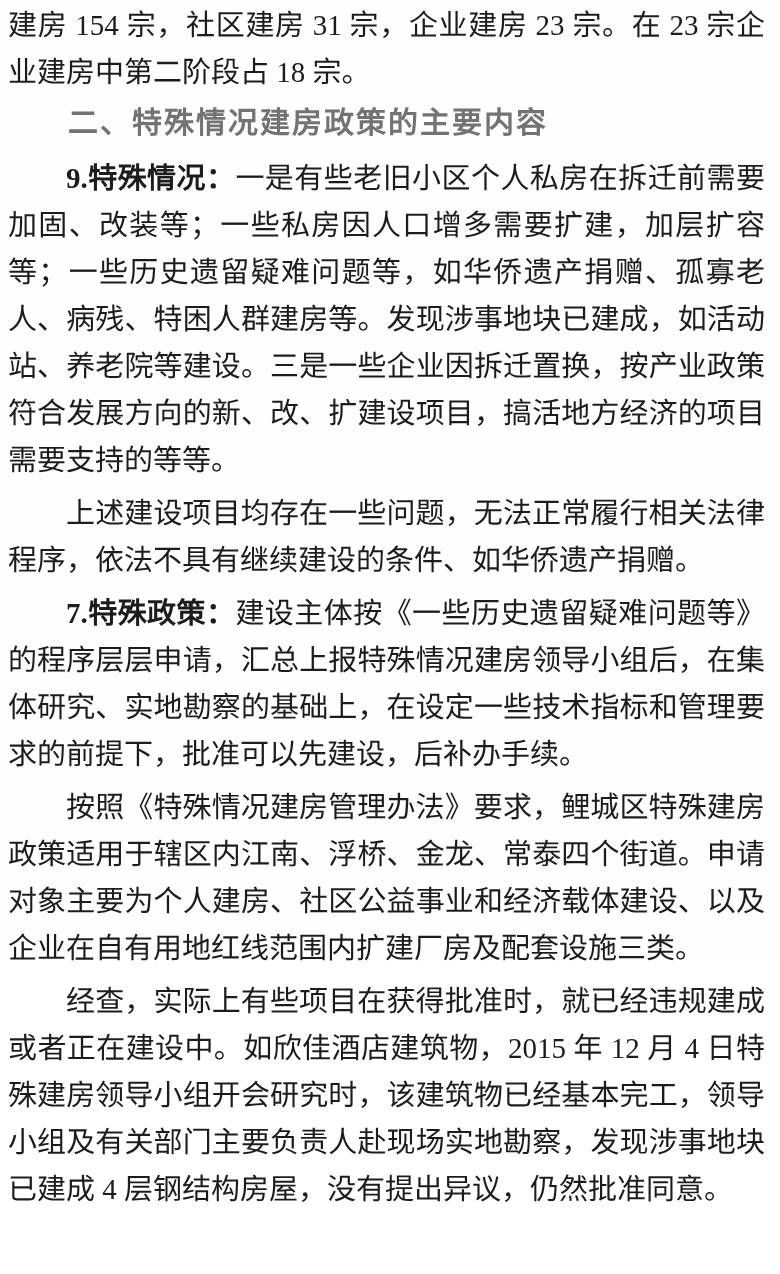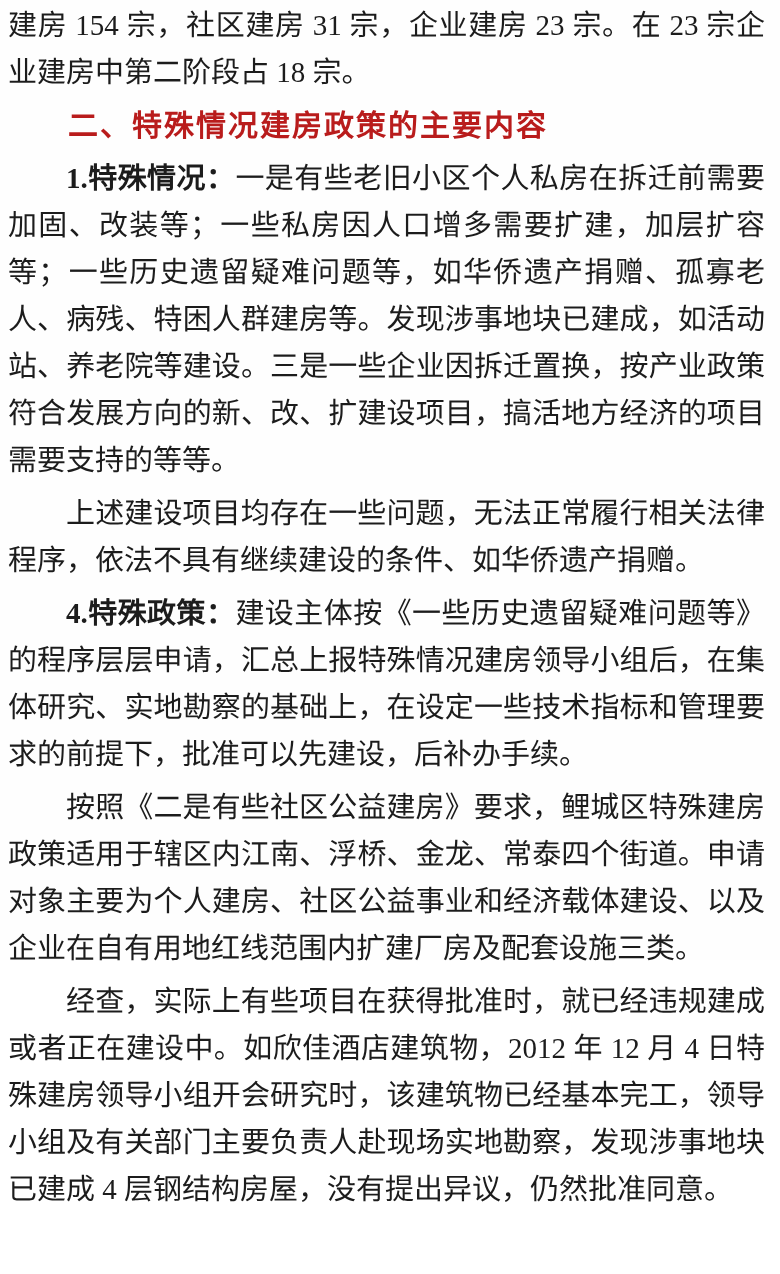--- a/index.html
+++ b/index.html
@@ -28,43 +28,43 @@
   .page p {
     margin: 0 0 6px 0;
     text-indent: 2em;
   }
   .page p.continuation {
     text-indent: 0;
   }
   .section-heading {
     margin: 0 0 6px 0;
     text-indent: 2em;
-    font-family: Liberation Serif, serif;
+    font-family: Liberation Mono, monospace;
     font-weight: bold;
     font-size: 30px;
     line-height: 47px;
-    color: #b91c1c;
+    color: #737373;
     letter-spacing: 2px;
   }
   .lead {
     font-weight: bold;
   }
 </style>
 </head>
 <body>
 
 <div class="page">
 
   <p class="continuation">建房 154 宗，社区建房 31 宗，企业建房 23 宗。在 23 宗企业建房中第二阶段占 18 宗。</p>
 
   <div class="section-heading">二、特殊情况建房政策的主要内容</div>
 
-  <p><span class="lead">1.特殊情况：</span><span>一是有些老旧小区个人私房在拆迁前需要加固、改装等；一些私房因人口增多需要扩建，加层扩容等；一些历史遗留疑难问题等，如华侨遗产捐赠、孤寡老人、病残、特困人群建房等。发现涉事地块已建成，如活动站、养老院等建设。三是一些企业因拆迁置换，按产业政策符合发展方向的新、改、扩建设项目，搞活地方经济的项目需要支持的等等。</span></p>
+  <p><span class="lead">9.特殊情况：</span><span>一是有些老旧小区个人私房在拆迁前需要加固、改装等；一些私房因人口增多需要扩建，加层扩容等；一些历史遗留疑难问题等，如华侨遗产捐赠、孤寡老人、病残、特困人群建房等。发现涉事地块已建成，如活动站、养老院等建设。三是一些企业因拆迁置换，按产业政策符合发展方向的新、改、扩建设项目，搞活地方经济的项目需要支持的等等。</span></p>
 
   <p>上述建设项目均存在一些问题，无法正常履行相关法律程序，依法不具有继续建设的条件、如华侨遗产捐赠。</p>
 
-  <p><span class="lead">4.特殊政策：</span><span>建设主体按《一些历史遗留疑难问题等》的程序层层申请，汇总上报特殊情况建房领导小组后，在集体研究、实地勘察的基础上，在设定一些技术指标和管理要求的前提下，批准可以先建设，后补办手续。</span></p>
+  <p><span class="lead">7.特殊政策：</span><span>建设主体按《一些历史遗留疑难问题等》的程序层层申请，汇总上报特殊情况建房领导小组后，在集体研究、实地勘察的基础上，在设定一些技术指标和管理要求的前提下，批准可以先建设，后补办手续。</span></p>
 
-  <p>按照《二是有些社区公益建房》要求，鲤城区特殊建房政策适用于辖区内江南、浮桥、金龙、常泰四个街道。申请对象主要为个人建房、社区公益事业和经济载体建设、以及企业在自有用地红线范围内扩建厂房及配套设施三类。</p>
+  <p>按照《特殊情况建房管理办法》要求，鲤城区特殊建房政策适用于辖区内江南、浮桥、金龙、常泰四个街道。申请对象主要为个人建房、社区公益事业和经济载体建设、以及企业在自有用地红线范围内扩建厂房及配套设施三类。</p>
 
-  <p>经查，实际上有些项目在获得批准时，就已经违规建成或者正在建设中。如欣佳酒店建筑物，2012 年 12 月 4 日特殊建房领导小组开会研究时，该建筑物已经基本完工，领导小组及有关部门主要负责人赴现场实地勘察，发现涉事地块已建成 4 层钢结构房屋，没有提出异议，仍然批准同意。</p>
+  <p>经查，实际上有些项目在获得批准时，就已经违规建成或者正在建设中。如欣佳酒店建筑物，2015 年 12 月 4 日特殊建房领导小组开会研究时，该建筑物已经基本完工，领导小组及有关部门主要负责人赴现场实地勘察，发现涉事地块已建成 4 层钢结构房屋，没有提出异议，仍然批准同意。</p>
 
 </div>
 
 </body></html>

